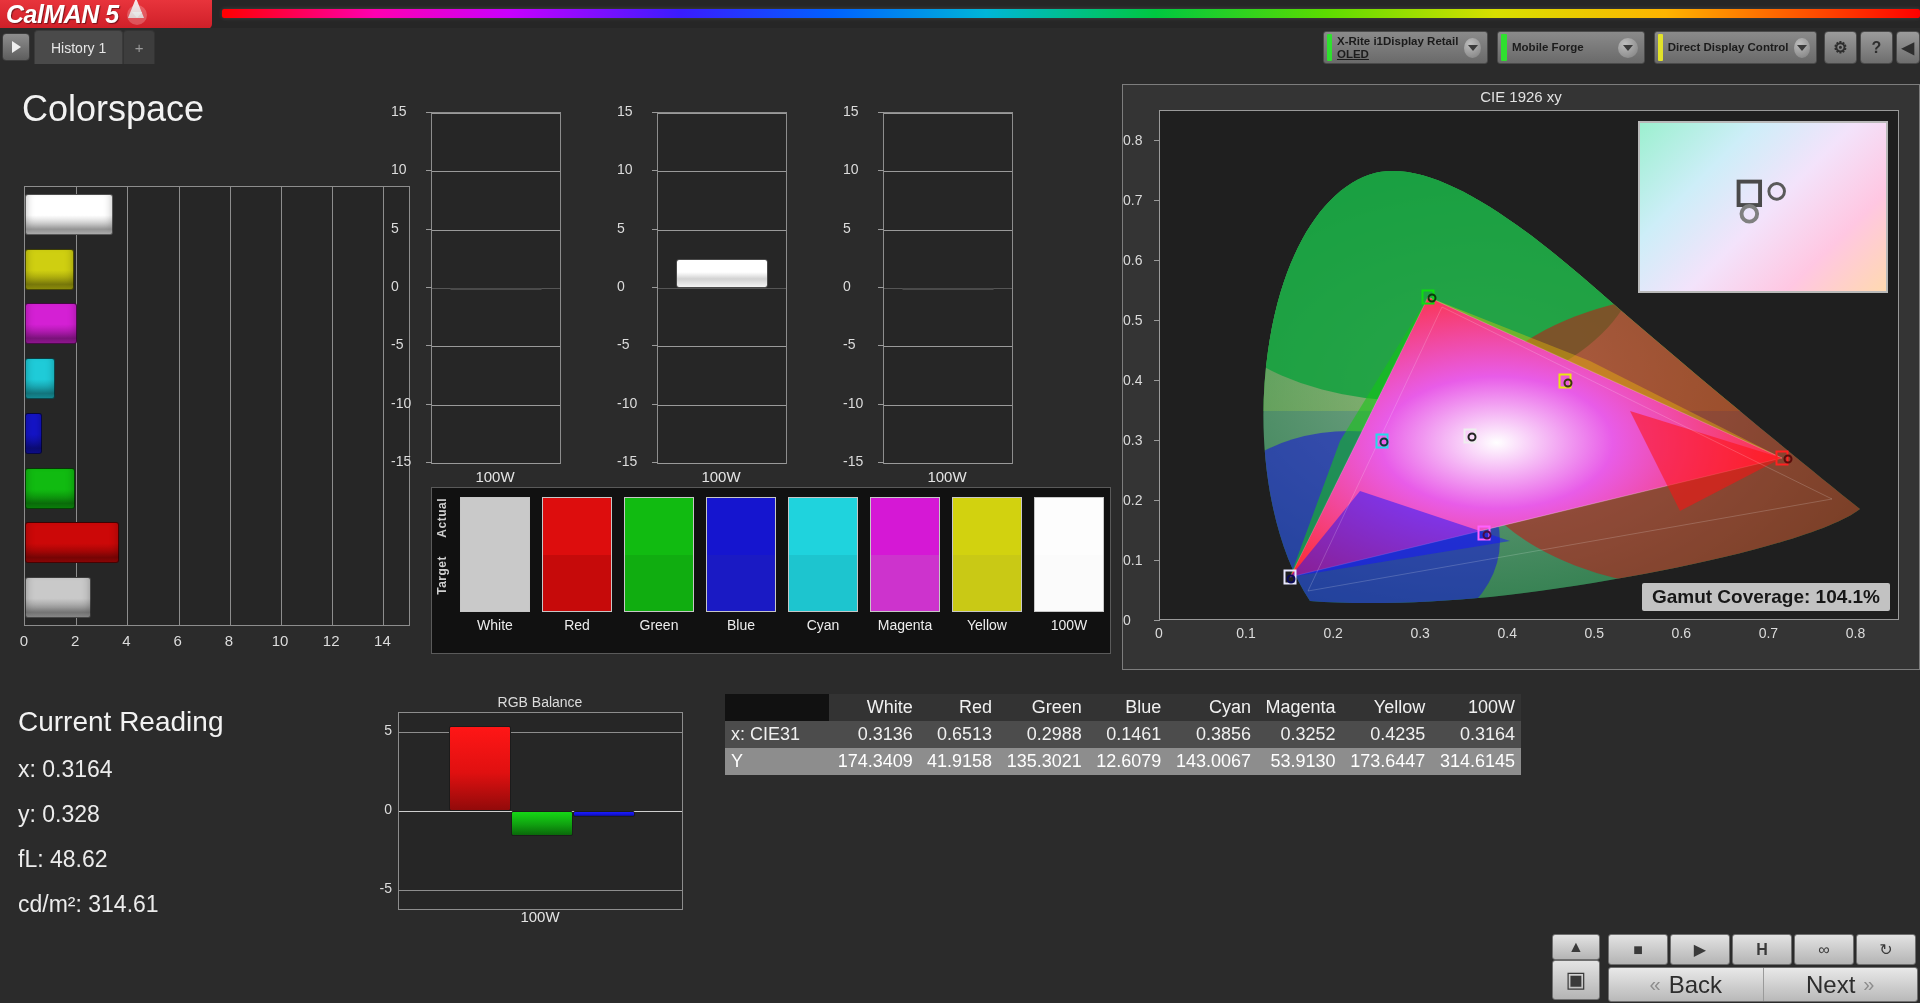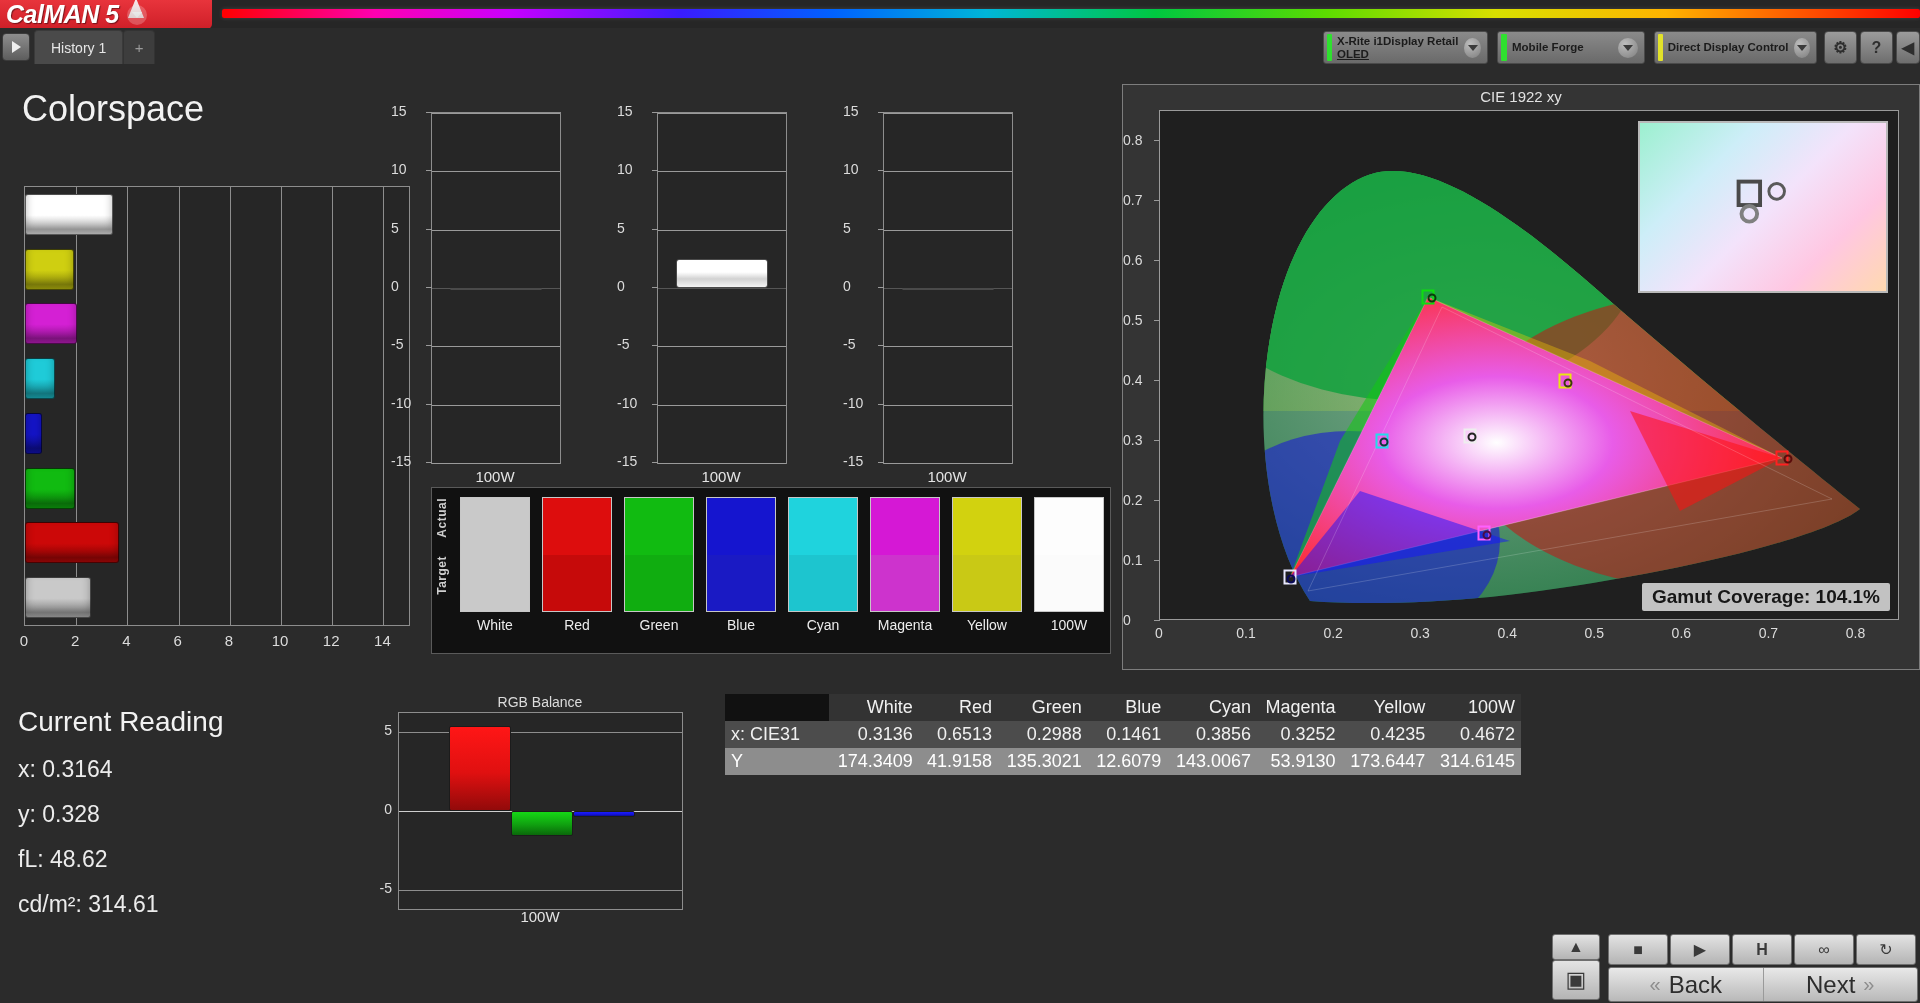--- a/index.html
+++ b/index.html
@@ -358,21 +358,21 @@
     </div>
     <div class="swLab" style="left: 512px;">Yellow</div>
     <div class="swCol" style="left: 602px;">
       <div class="swA" style="background: rgb(253, 253, 253);"></div>
       <div class="swB" style="background: rgb(251, 251, 251);"></div>
     </div>
     <div class="swLab" style="left: 594px;">100W</div>
   </div>
 
 <div id="ciePanel">
-  <div id="cieTitle">CIE 1922 xy</div>
+  <div id="cieTitle">CIE 1926 xy</div>
   <div id="ciePlot">
     <svg width="740" height="510" viewBox="0 0 740 510">
       <defs>
         <radialGradient id="gLocus" cx="42%" cy="52%" r="72%">
           <stop offset="0%" stop-color="#d8d8d8"></stop>
           <stop offset="100%" stop-color="#0a6a2a"></stop>
         </radialGradient>
         <linearGradient id="gGreenTop" x1="0" y1="0" x2="1" y2="1">
           <stop offset="0%" stop-color="#00a13c"></stop>
             <stop offset="100%" stop-color="#6d8c00"></stop>
@@ -521,21 +521,21 @@
   <tbody>
       <tr>
         <td class="rh">x: CIE31</td>
         <td>0.3136</td>
         <td>0.6513</td>
         <td>0.2988</td>
         <td>0.1461</td>
         <td>0.3856</td>
         <td>0.3252</td>
         <td>0.4235</td>
-        <td>0.4672</td>
+        <td>0.3164</td>
       </tr>
       <tr>
         <td class="rh">Y</td>
         <td>174.3409</td>
         <td>41.9158</td>
         <td>135.3021</td>
         <td>12.6079</td>
         <td>143.0067</td>
         <td>53.9130</td>
         <td>173.6447</td>

